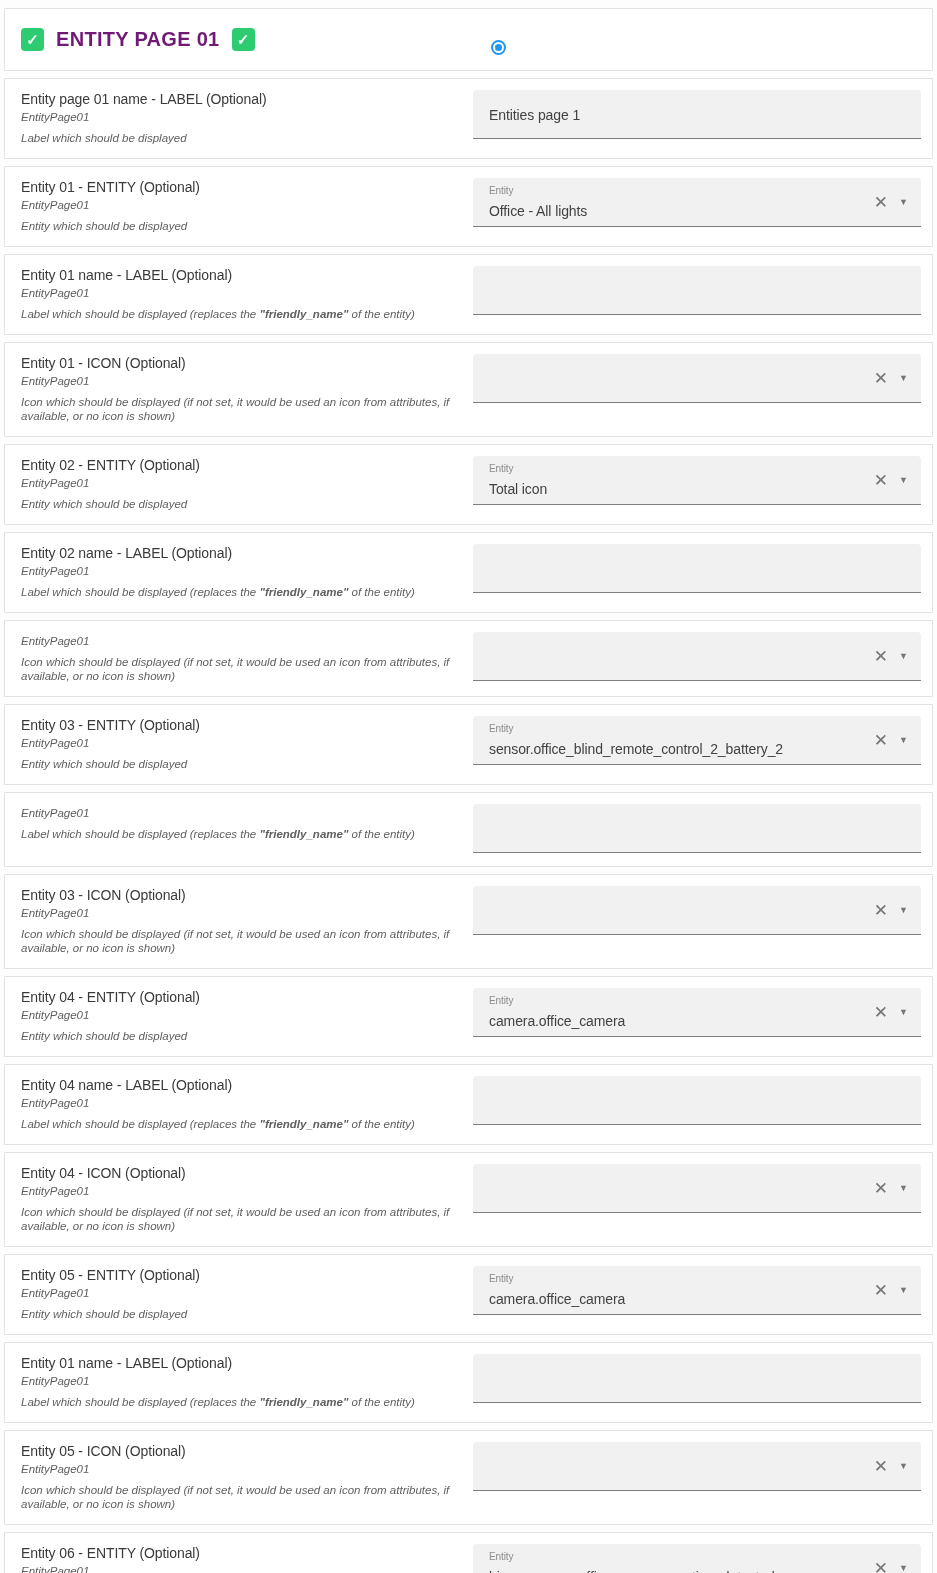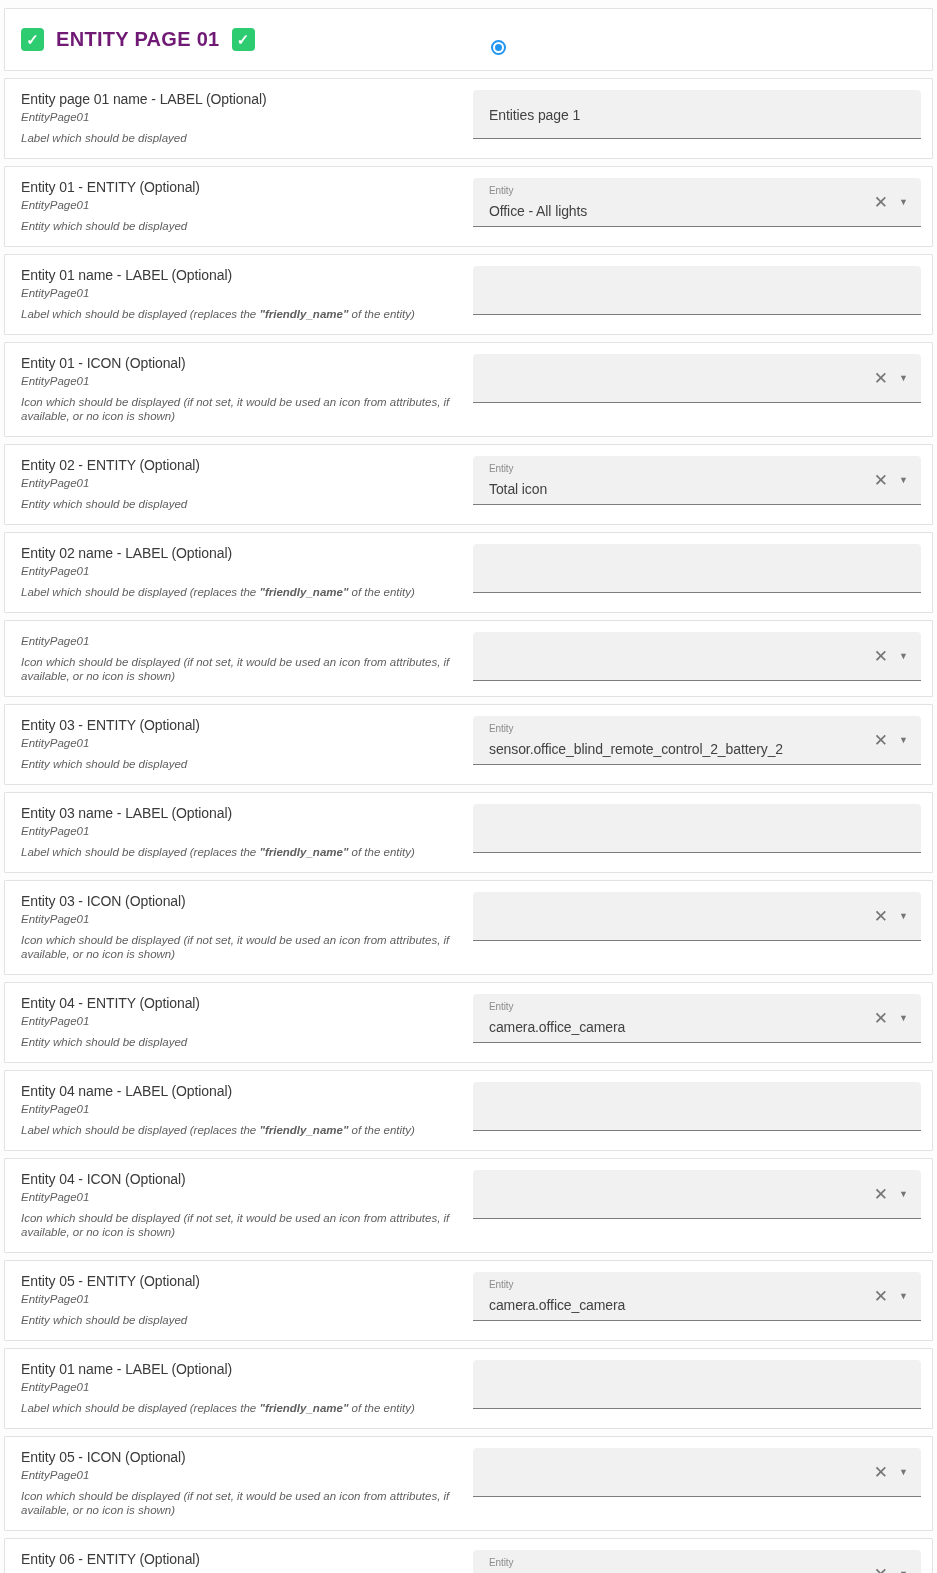--- a/index.html
+++ b/index.html
@@ -176,21 +176,20 @@
       <div class="field-value">sensor.office_blind_remote_control_2_battery_2</div>
       <div class="field-icons">
         <span class="clear-icon">✕</span>
         <span class="caret-icon">▼</span>
       </div>
     </div>
   </div>
 
   <div class="card row">
     <div class="row-left">
-      <div class="row-label">Entity 03 name - LABEL (Optional)</div>
       <div class="row-code">EntityPage01</div>
       <div class="row-desc"><span>Label which should be displayed (replaces the </span><b>"friendly_name"</b><span> of the entity)</span></div>
     </div>
     <div class="field type-text">
 
       <div class="field-value"></div>
 
     </div>
   </div>
 

